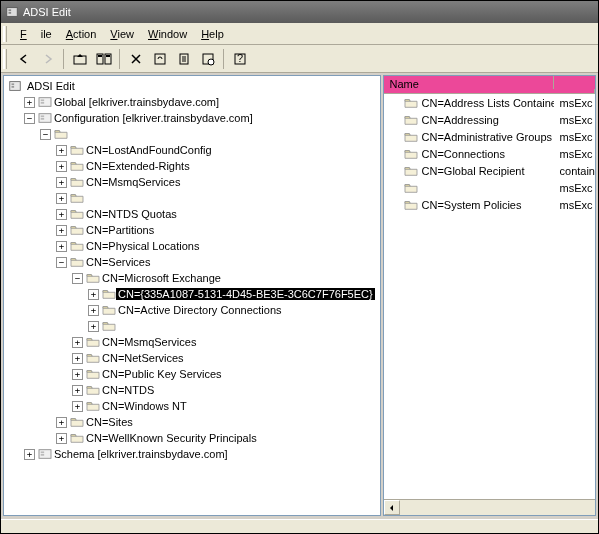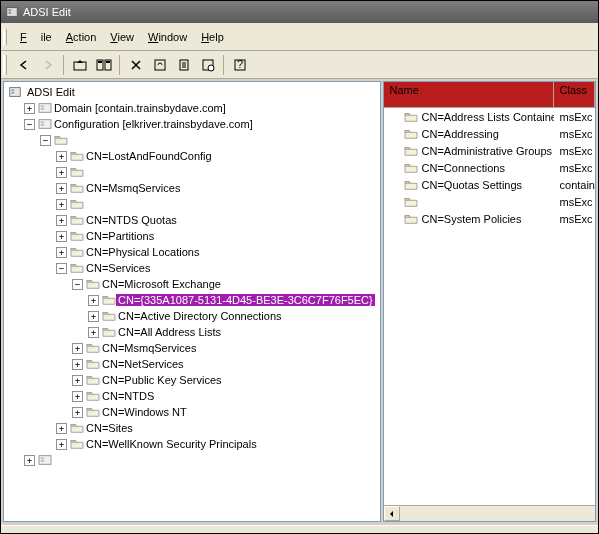--- a/index.html
+++ b/index.html
@@ -1,44 +1,44 @@
 <!DOCTYPE html>
 <html><head>
 <meta charset="utf-8">
 <style>
 * { margin: 0; padding: 0; box-sizing: border-box; font-family: "Tahoma", sans-serif; font-size: 11px; }
 body { background: #d4d0c8; width: 599px; height: 534px; overflow: hidden; border: 1px solid #000; }
 .titlebar { background: linear-gradient(#7e7e7e, #5a5a5a); color: #fff; height: 22px; display: flex; align-items: center; padding: 0 4px; gap: 4px; }
 .titlebar .icon { width: 14px; height: 14px; }
-.menubar { height: 28px; display: flex; align-items: center; background: #ece9d8; border-bottom: 1px solid #aca899; padding-left: 2px; position: relative; }
+.menubar { height: 22px; display: flex; align-items: center; background: #ece9d8; border-bottom: 1px solid #aca899; padding-left: 2px; position: relative; }
 .menubar .grip { width: 4px; height: 16px; border-left: 2px solid #fff; border-right: 1px solid #aca899; margin-right: 6px; }
 .menubar span { padding: 2px 7px; cursor: default; }
 .menubar span u { text-decoration: underline; }
 .toolbar { height: 28px; display: flex; align-items: center; background: #ece9d8; border-bottom: 1px solid #aca899; padding-left: 2px; gap: 1px; }
 .toolbar .grip { width: 4px; height: 20px; border-left: 2px solid #fff; border-right: 1px solid #aca899; margin-right: 4px; }
 .tbtn { width: 23px; height: 22px; display: flex; align-items: center; justify-content: center; cursor: default; }
 .tsep { width: 1px; height: 20px; background: #aca899; margin: 0 3px; }
 .main { display: flex; height: 445px; }
 .left-pane { width: 380px; background: #fff; border: 1px solid #7f9db9; margin: 2px 1px 2px 2px; overflow: auto; }
 .right-pane { flex: 1; background: #fff; border: 1px solid #7f9db9; margin: 2px 2px 2px 1px; display: flex; flex-direction: column; position: relative; }
-.list-header { display: flex; background: #b91c1c; border-bottom: 1px solid #aca899; height: 26px; }
+.list-header { display: flex; background: #ec4899; border-bottom: 1px solid #aca899; height: 18px; flex-direction: column; }
 .list-header div { padding: 2px 6px; border-right: 1px solid #aca899; white-space: nowrap; overflow: hidden; }
 .list-header .col-name { width: 170px; }
 .list-header .col-class { flex: 1; }
 .list-body { flex: 1; overflow: auto; }
 .list-row { display: flex; height: 17px; align-items: center; }
 .list-row .cell-name { width: 170px; padding-left: 20px; display: flex; align-items: center; gap: 4px; white-space: nowrap; overflow: hidden; }
 .list-row .cell-class { flex: 1; padding-left: 6px; white-space: nowrap; overflow: hidden; }
 .folder-icon { width: 14px; height: 12px; flex-shrink: 0; }
 .tree { padding: 2px 0; }
 .tree-row { display: flex; align-items: center; height: 16px; white-space: nowrap; cursor: default; }
 .indent { display: inline-block; width: 16px; height: 16px; flex-shrink: 0; }
 .exp { width: 11px; height: 11px; border: 1px solid #919191; background: #fff; display: flex; align-items: center; justify-content: center; font-size: 9px; line-height: 1; color: #000; margin-right: 3px; flex-shrink: 0; font-family: monospace; }
 .tree-row .label { padding: 0 2px; }
-.tree-row .label.sel { background: #a21caf; color: #fff; }
+.tree-row .label.sel { background: #000000; color: #fff; }
 .root-icon { width: 14px; height: 14px; margin-right: 3px; flex-shrink: 0; }
 .scrollbar-h { height: 16px; background: #ece9d8; border-top: 1px solid #aca899; display: flex; position: absolute; bottom: 0; left: 0; right: 0; }
 .sb-btn { width: 16px; height: 15px; background: #ece9d8; border: 1px solid #fff; border-right-color: #aca899; border-bottom-color: #aca899; display: flex; align-items: center; justify-content: center; }
 .statusbar { height: 16px; background: #ece9d8; border-top: 1px solid #fff; margin-top: 1px; }
 svg { display: block; }
 </style>
 </head>
 <body>
 
 <div class="titlebar">
@@ -135,21 +135,21 @@
     <div class="tree-row">
           <span class="indent" style="width:20px"></span>
           <span class="exp">+</span>
           <span>
             <svg class="folder-icon" viewBox="0 0 16 14">
               <rect x="1" y="2" width="14" height="10" fill="#f0f0f0" stroke="#888"></rect>
               <rect x="3" y="4" width="4" height="2" fill="#bbb"></rect>
               <rect x="3" y="7" width="4" height="2" fill="#bbb"></rect>
             </svg>
           </span>
-          <span class="label">Domain [contain.trainsbydave.com]</span>
+          <span class="label">Global [elkriver.trainsbydave.com]</span>
         </div>
         <div class="tree-row">
           <span class="indent" style="width:20px"></span>
           <span class="exp">−</span>
           <span>
             <svg class="folder-icon" viewBox="0 0 16 14">
               <rect x="1" y="2" width="14" height="10" fill="#f0f0f0" stroke="#888"></rect>
               <rect x="3" y="4" width="4" height="2" fill="#bbb"></rect>
               <rect x="3" y="7" width="4" height="2" fill="#bbb"></rect>
             </svg>
@@ -179,20 +179,21 @@
         </div>
         <div class="tree-row">
           <span class="indent" style="width:52px"></span>
           <span class="exp">+</span>
           <span>
             <svg class="folder-icon" viewBox="0 0 16 14">
               <path d="M1 3 L6 3 L7 5 L15 5 L15 12 L1 12 Z" fill="#f5f0d8" stroke="#999"></path>
               <path d="M1 3 L6 3 L7 5 L1 5 Z" fill="#e8dfa8" stroke="#999"></path>
             </svg>
           </span>
+          <span class="label">CN=Extended-Rights</span>
         </div>
         <div class="tree-row">
           <span class="indent" style="width:52px"></span>
           <span class="exp">+</span>
           <span>
             <svg class="folder-icon" viewBox="0 0 16 14">
               <path d="M1 3 L6 3 L7 5 L15 5 L15 12 L1 12 Z" fill="#f5f0d8" stroke="#999"></path>
               <path d="M1 3 L6 3 L7 5 L1 5 Z" fill="#e8dfa8" stroke="#999"></path>
             </svg>
           </span>
@@ -287,21 +288,20 @@
         </div>
         <div class="tree-row">
           <span class="indent" style="width:84px"></span>
           <span class="exp">+</span>
           <span>
             <svg class="folder-icon" viewBox="0 0 16 14">
               <path d="M1 3 L6 3 L7 5 L15 5 L15 12 L1 12 Z" fill="#f5f0d8" stroke="#999"></path>
               <path d="M1 3 L6 3 L7 5 L1 5 Z" fill="#e8dfa8" stroke="#999"></path>
             </svg>
           </span>
-          <span class="label">CN=All Address Lists</span>
         </div>
         <div class="tree-row">
           <span class="indent" style="width:68px"></span>
           <span class="exp">+</span>
           <span>
             <svg class="folder-icon" viewBox="0 0 16 14">
               <path d="M1 3 L6 3 L7 5 L15 5 L15 12 L1 12 Z" fill="#f5f0d8" stroke="#999"></path>
               <path d="M1 3 L6 3 L7 5 L1 5 Z" fill="#e8dfa8" stroke="#999"></path>
             </svg>
           </span>
@@ -376,20 +376,21 @@
         <div class="tree-row">
           <span class="indent" style="width:20px"></span>
           <span class="exp">+</span>
           <span>
             <svg class="folder-icon" viewBox="0 0 16 14">
               <rect x="1" y="2" width="14" height="10" fill="#f0f0f0" stroke="#888"></rect>
               <rect x="3" y="4" width="4" height="2" fill="#bbb"></rect>
               <rect x="3" y="7" width="4" height="2" fill="#bbb"></rect>
             </svg>
           </span>
+          <span class="label">Schema [elkriver.trainsbydave.com]</span>
         </div>
       </div>
   </div>
 
   <div class="right-pane">
     <div class="list-header">
       <div class="col-name">Name</div>
       <div class="col-class">Class</div>
     </div>
     <div class="list-body" id="list-body">
@@ -442,21 +443,21 @@
           <div class="cell-class">msExc</div>
         </div>
         <div class="list-row">
           <div class="cell-name">
             <span>
               <svg class="folder-icon" viewBox="0 0 16 14">
                 <path d="M1 3 L6 3 L7 5 L15 5 L15 12 L1 12 Z" fill="#f5f0d8" stroke="#999"></path>
                 <path d="M1 3 L6 3 L7 5 L1 5 Z" fill="#e8dfa8" stroke="#999"></path>
               </svg>
             </span>
-            <span>CN=Quotas Settings</span>
+            <span>CN=Global Recipient</span>
           </div>
           <div class="cell-class">contain</div>
         </div>
         <div class="list-row">
           <div class="cell-name">
             <span>
               <svg class="folder-icon" viewBox="0 0 16 14">
                 <path d="M1 3 L6 3 L7 5 L15 5 L15 12 L1 12 Z" fill="#f5f0d8" stroke="#999"></path>
                 <path d="M1 3 L6 3 L7 5 L1 5 Z" fill="#e8dfa8" stroke="#999"></path>
               </svg>

